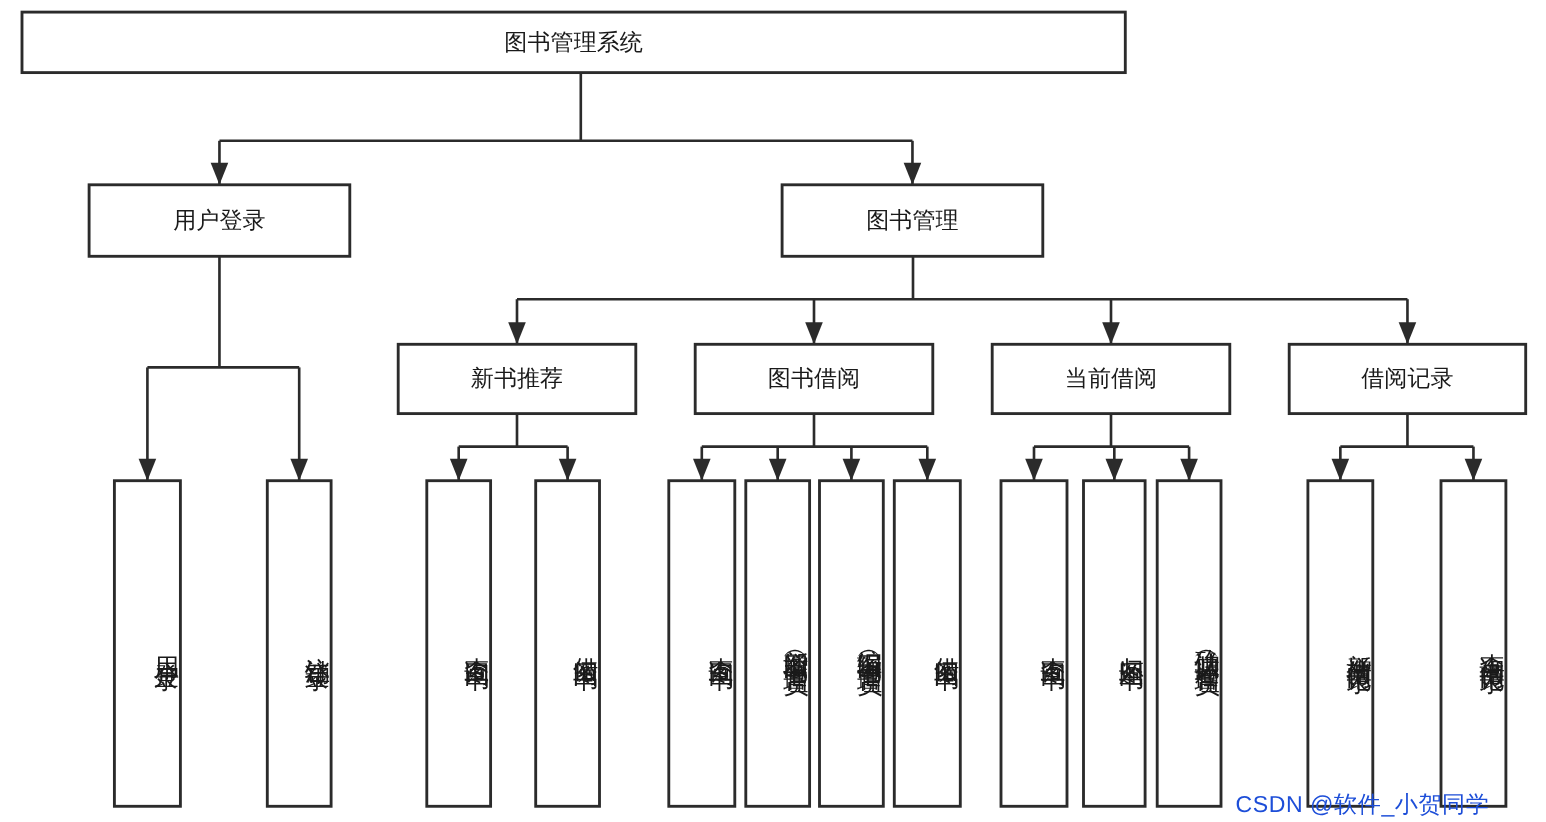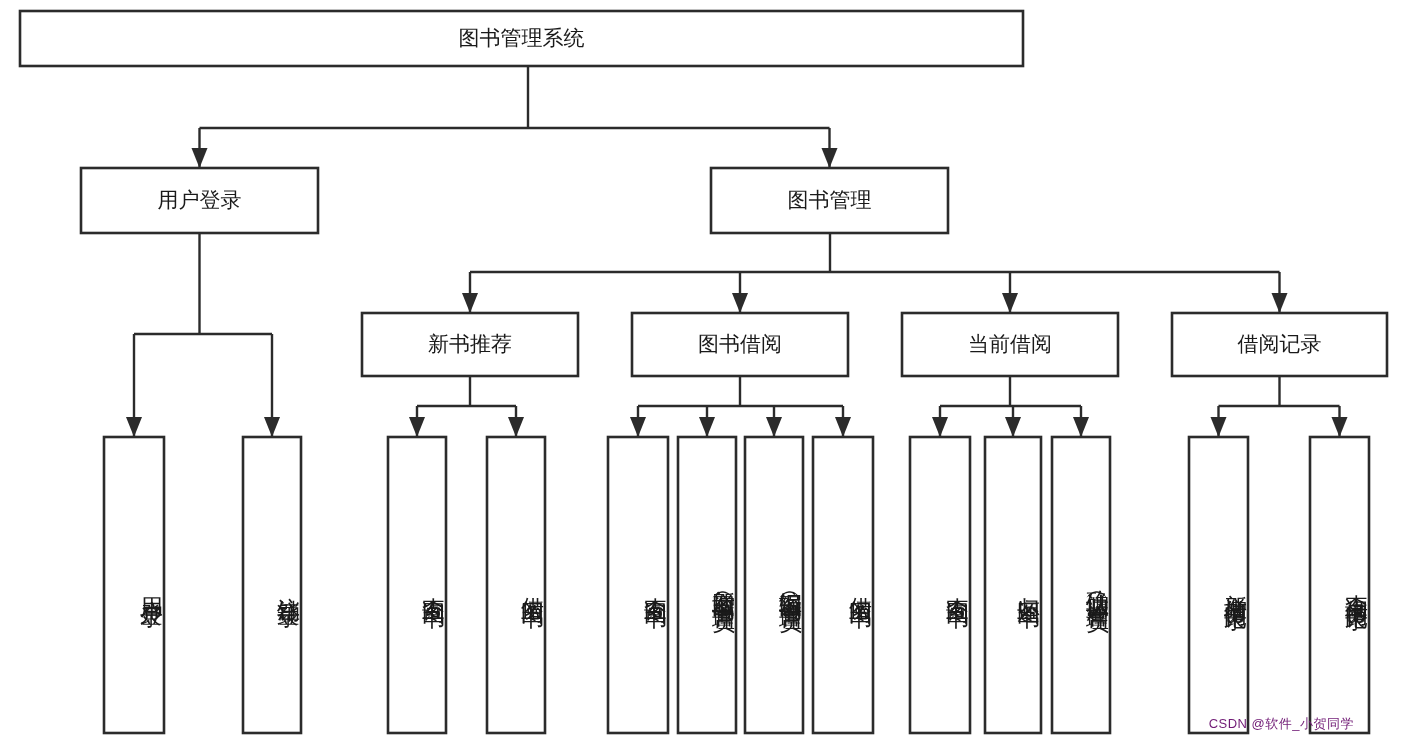--- a/index.html
+++ b/index.html
@@ -60,24 +60,24 @@
     color: #1a1a1a;
     white-space: nowrap;
     display: flex;
     align-items: flex-start;
     justify-content: center;
     pointer-events: none;
   }
   .watermark {
     position: absolute;
     right: 10px;
-    bottom: 14px;
-    font-family: "Liberation Sans", "DejaVu Sans", sans-serif;
-    font-size: 13px;
-    color: #701a75;
+    bottom: 2px;
+    font-family: "Liberation Sans", "DejaVu Sans", sans-serif;
+    font-size: 21px;
+    color: #1d4ed8;
     letter-spacing: 0.5px;
     white-space: nowrap;
   }
 </style>
 </head>
 <body>
 
 <div id="diagram-root">
 
   <svg id="tree-svg" viewBox="0 0 1405 747" xmlns="http://www.w3.org/2000/svg">

